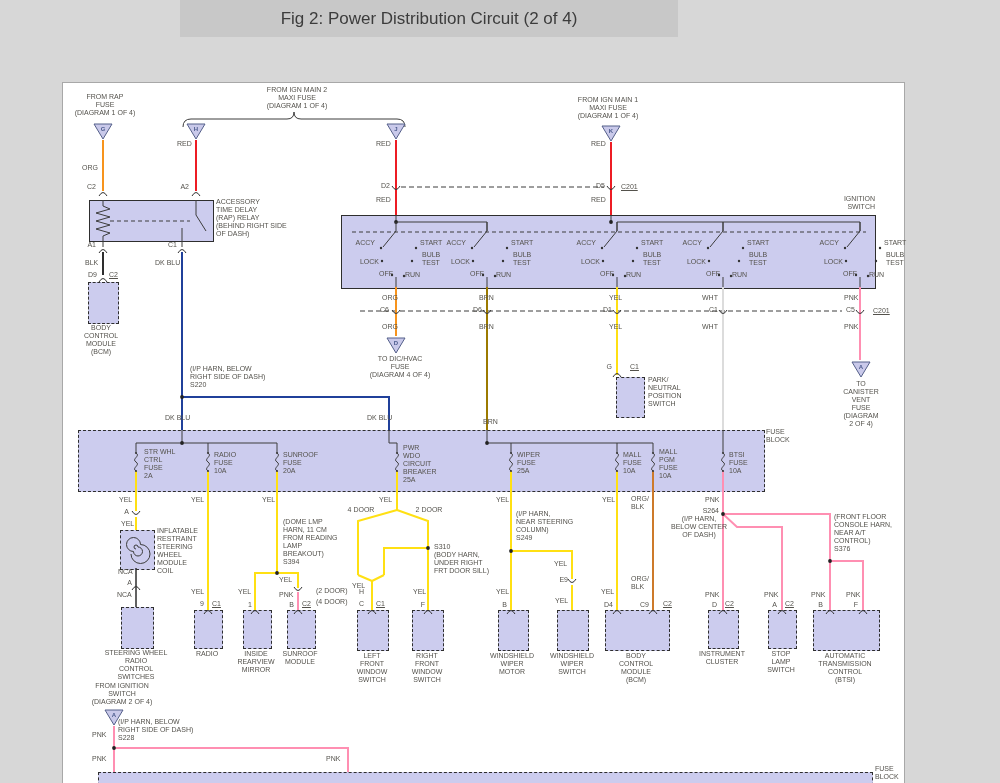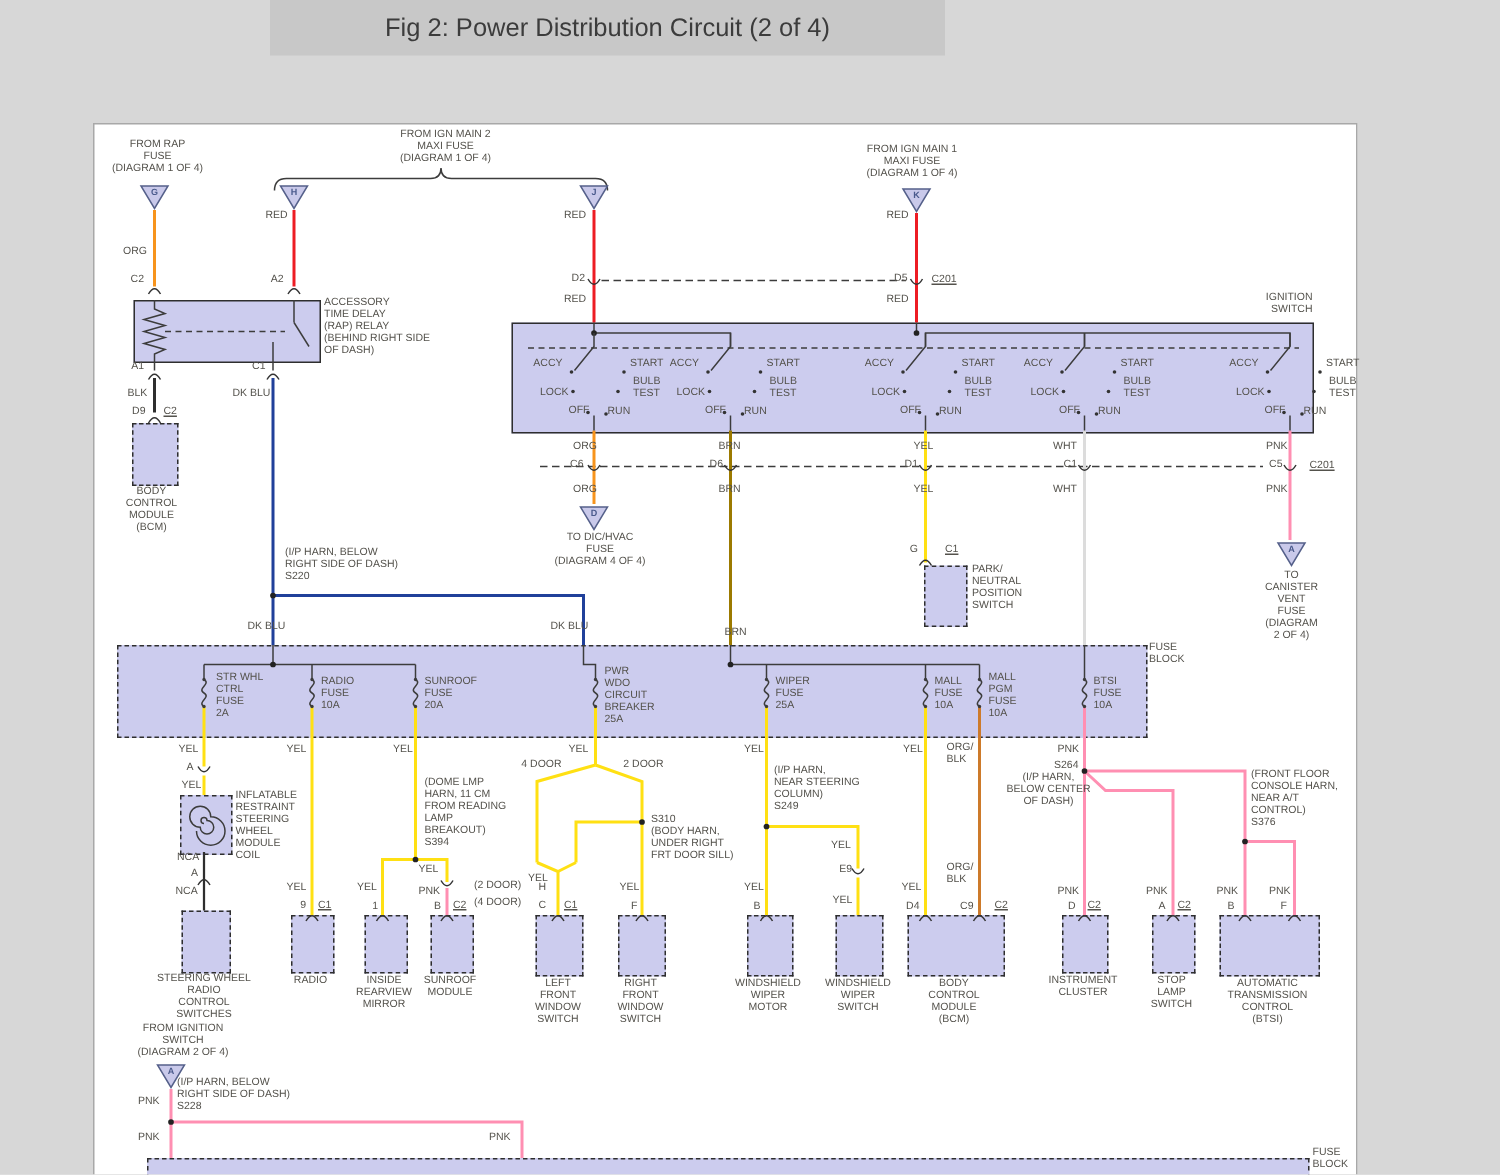--- a/index.html
+++ b/index.html
@@ -17,21 +17,21 @@
        white-space:pre;text-align:left;}
   .lbl.a-c{transform:translateX(-50%);text-align:center;}
   .lbl.a-r{transform:translateX(-100%);text-align:right;}
   .lbl.u{text-decoration:underline;}
   .lbl.tri{font-size:6px;color:#4a5a8c;font-weight:bold;}
 </style>
 </head>
 <body>
 
 <div id="stage">
-  <div id="title-strip" style="left: 180px; width: 450px; height: 37px;">
+  <div id="title-strip" style="left: 180px; width: 498px; height: 37px;">
     <span id="fig-title">Fig 2: Power Distribution Circuit (2 of 4)</span>
   </div>
   <div id="paper" style="left: 62px; top: 82px; width: 841px; height: 701px;"></div>
   <svg id="wires" width="1000" height="783" viewBox="0 0 1000 783">
       <polyline points="103,140 103,191" fill="none" stroke="#f7941d" stroke-width="2"></polyline>
       <polyline points="196,140 196,191" fill="none" stroke="#ed1c24" stroke-width="2"></polyline>
       <polyline points="396,140 396,215" fill="none" stroke="#ed1c24" stroke-width="2"></polyline>
       <polyline points="611,142 611,215" fill="none" stroke="#ed1c24" stroke-width="2"></polyline>
       <polyline points="401,187 604,187" fill="none" stroke="#3c3c3c" stroke-width="1" stroke-dasharray="5,3"></polyline>
       <polyline points="103,252 103,275" fill="none" stroke="#2e2e2e" stroke-width="2"></polyline>

